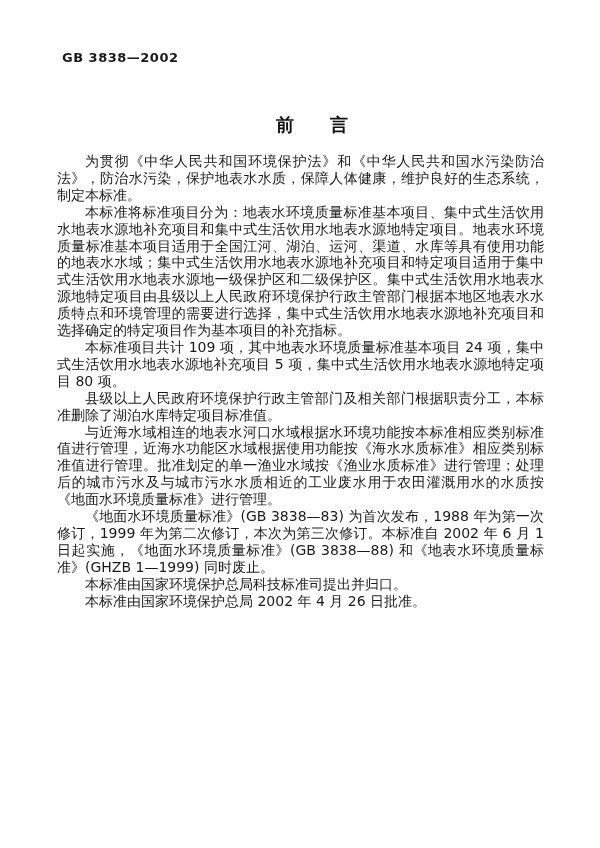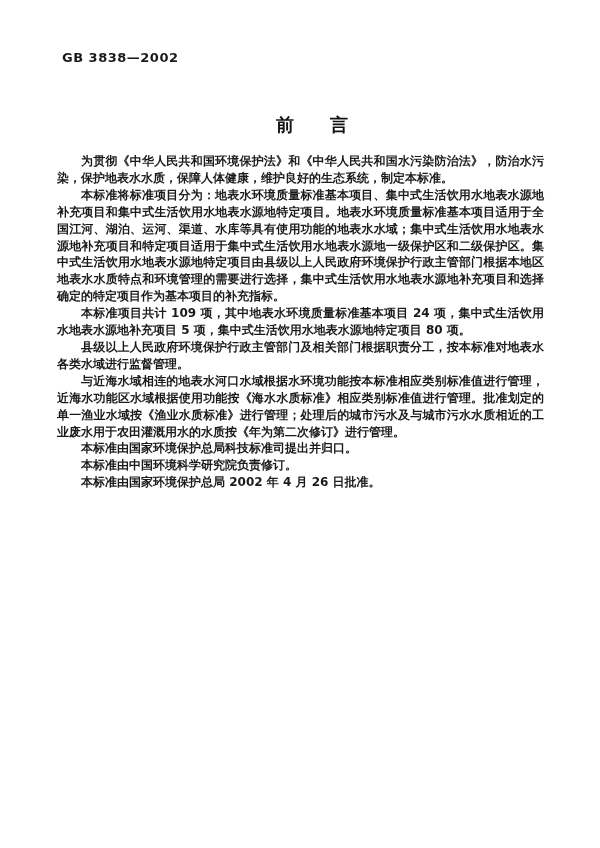--- a/index.html
+++ b/index.html
@@ -30,23 +30,23 @@
     text-align: center;
     font-size: 18px;
     font-weight: bold;
     color: #111111;
   }
   .doc-body {
     position: absolute;
     top: 153px;
     left: 57px;
     width: 487px;
-    font-size: 12px;
+    font-size: 14px;
     line-height: 16.9px;
-    font-weight: bold;
+    font-weight: normal;
     text-align: justify;
     color: #1a1a1a;
   }
   .doc-body p {
     text-indent: 2em;
     margin: 0;
   }
   .page-number {
     position: absolute;
     top: 776px;
@@ -63,22 +63,22 @@
 <div class="page">
 
   <div class="doc-header">GB 3838—2002</div>
 
   <div class="doc-title">前　　言</div>
 
   <div class="doc-body">
     <p>为贯彻《中华人民共和国环境保护法》和《中华人民共和国水污染防治法》，防治水污染，保护地表水水质，保障人体健康，维护良好的生态系统，制定本标准。</p>
     <p>本标准将标准项目分为：地表水环境质量标准基本项目、集中式生活饮用水地表水源地补充项目和集中式生活饮用水地表水源地特定项目。地表水环境质量标准基本项目适用于全国江河、湖泊、运河、渠道、水库等具有使用功能的地表水水域；集中式生活饮用水地表水源地补充项目和特定项目适用于集中式生活饮用水地表水源地一级保护区和二级保护区。集中式生活饮用水地表水源地特定项目由县级以上人民政府环境保护行政主管部门根据本地区地表水水质特点和环境管理的需要进行选择，集中式生活饮用水地表水源地补充项目和选择确定的特定项目作为基本项目的补充指标。</p>
     <p>本标准项目共计 109 项，其中地表水环境质量标准基本项目 24 项，集中式生活饮用水地表水源地补充项目 5 项，集中式生活饮用水地表水源地特定项目 80 项。</p>
-    <p>县级以上人民政府环境保护行政主管部门及相关部门根据职责分工，按本标准对地表水各类水域进行监督管理。</p>
-    <p>与近海水域相连的地表水河口水域根据水环境功能按本标准相应类别标准值进行管理，近海水功能区水域根据使用功能按《海水水质标准》相应类别标准值进行管理。批准划定的单一渔业水域按《渔业水质标准》进行管理；处理后的城市污水及与城市污水水质相近的工业废水用于农田灌溉用水的水质按《年为第二次修订》进行管理。</p>
+    <p>县级以上人民政府环境保护行政主管部门及相关部门根据职责分工，本标准删除了湖泊水库特定项目标准值。</p>
+    <p>与近海水域相连的地表水河口水域根据水环境功能按本标准相应类别标准值进行管理，近海水功能区水域根据使用功能按《海水水质标准》相应类别标准值进行管理。批准划定的单一渔业水域按《渔业水质标准》进行管理；处理后的城市污水及与城市污水水质相近的工业废水用于农田灌溉用水的水质按《地面水环境质量标准》进行管理。</p>
+    <p>《地面水环境质量标准》(GB 3838—83) 为首次发布，1988 年为第一次修订，1999 年为第二次修订，本次为第三次修订。本标准自 2002 年 6 月 1 日起实施，《地面水环境质量标准》(GB 3838—88) 和《地表水环境质量标准》(GHZB 1—1999) 同时废止。</p>
     <p>本标准由国家环境保护总局科技标准司提出并归口。</p>
-    <p>本标准由中国环境科学研究院负责修订。</p>
     <p>本标准由国家环境保护总局 2002 年 4 月 26 日批准。</p>
   </div>
 
   <div class="page-number">ii</div>
 
 </div>
 
 </body></html>

